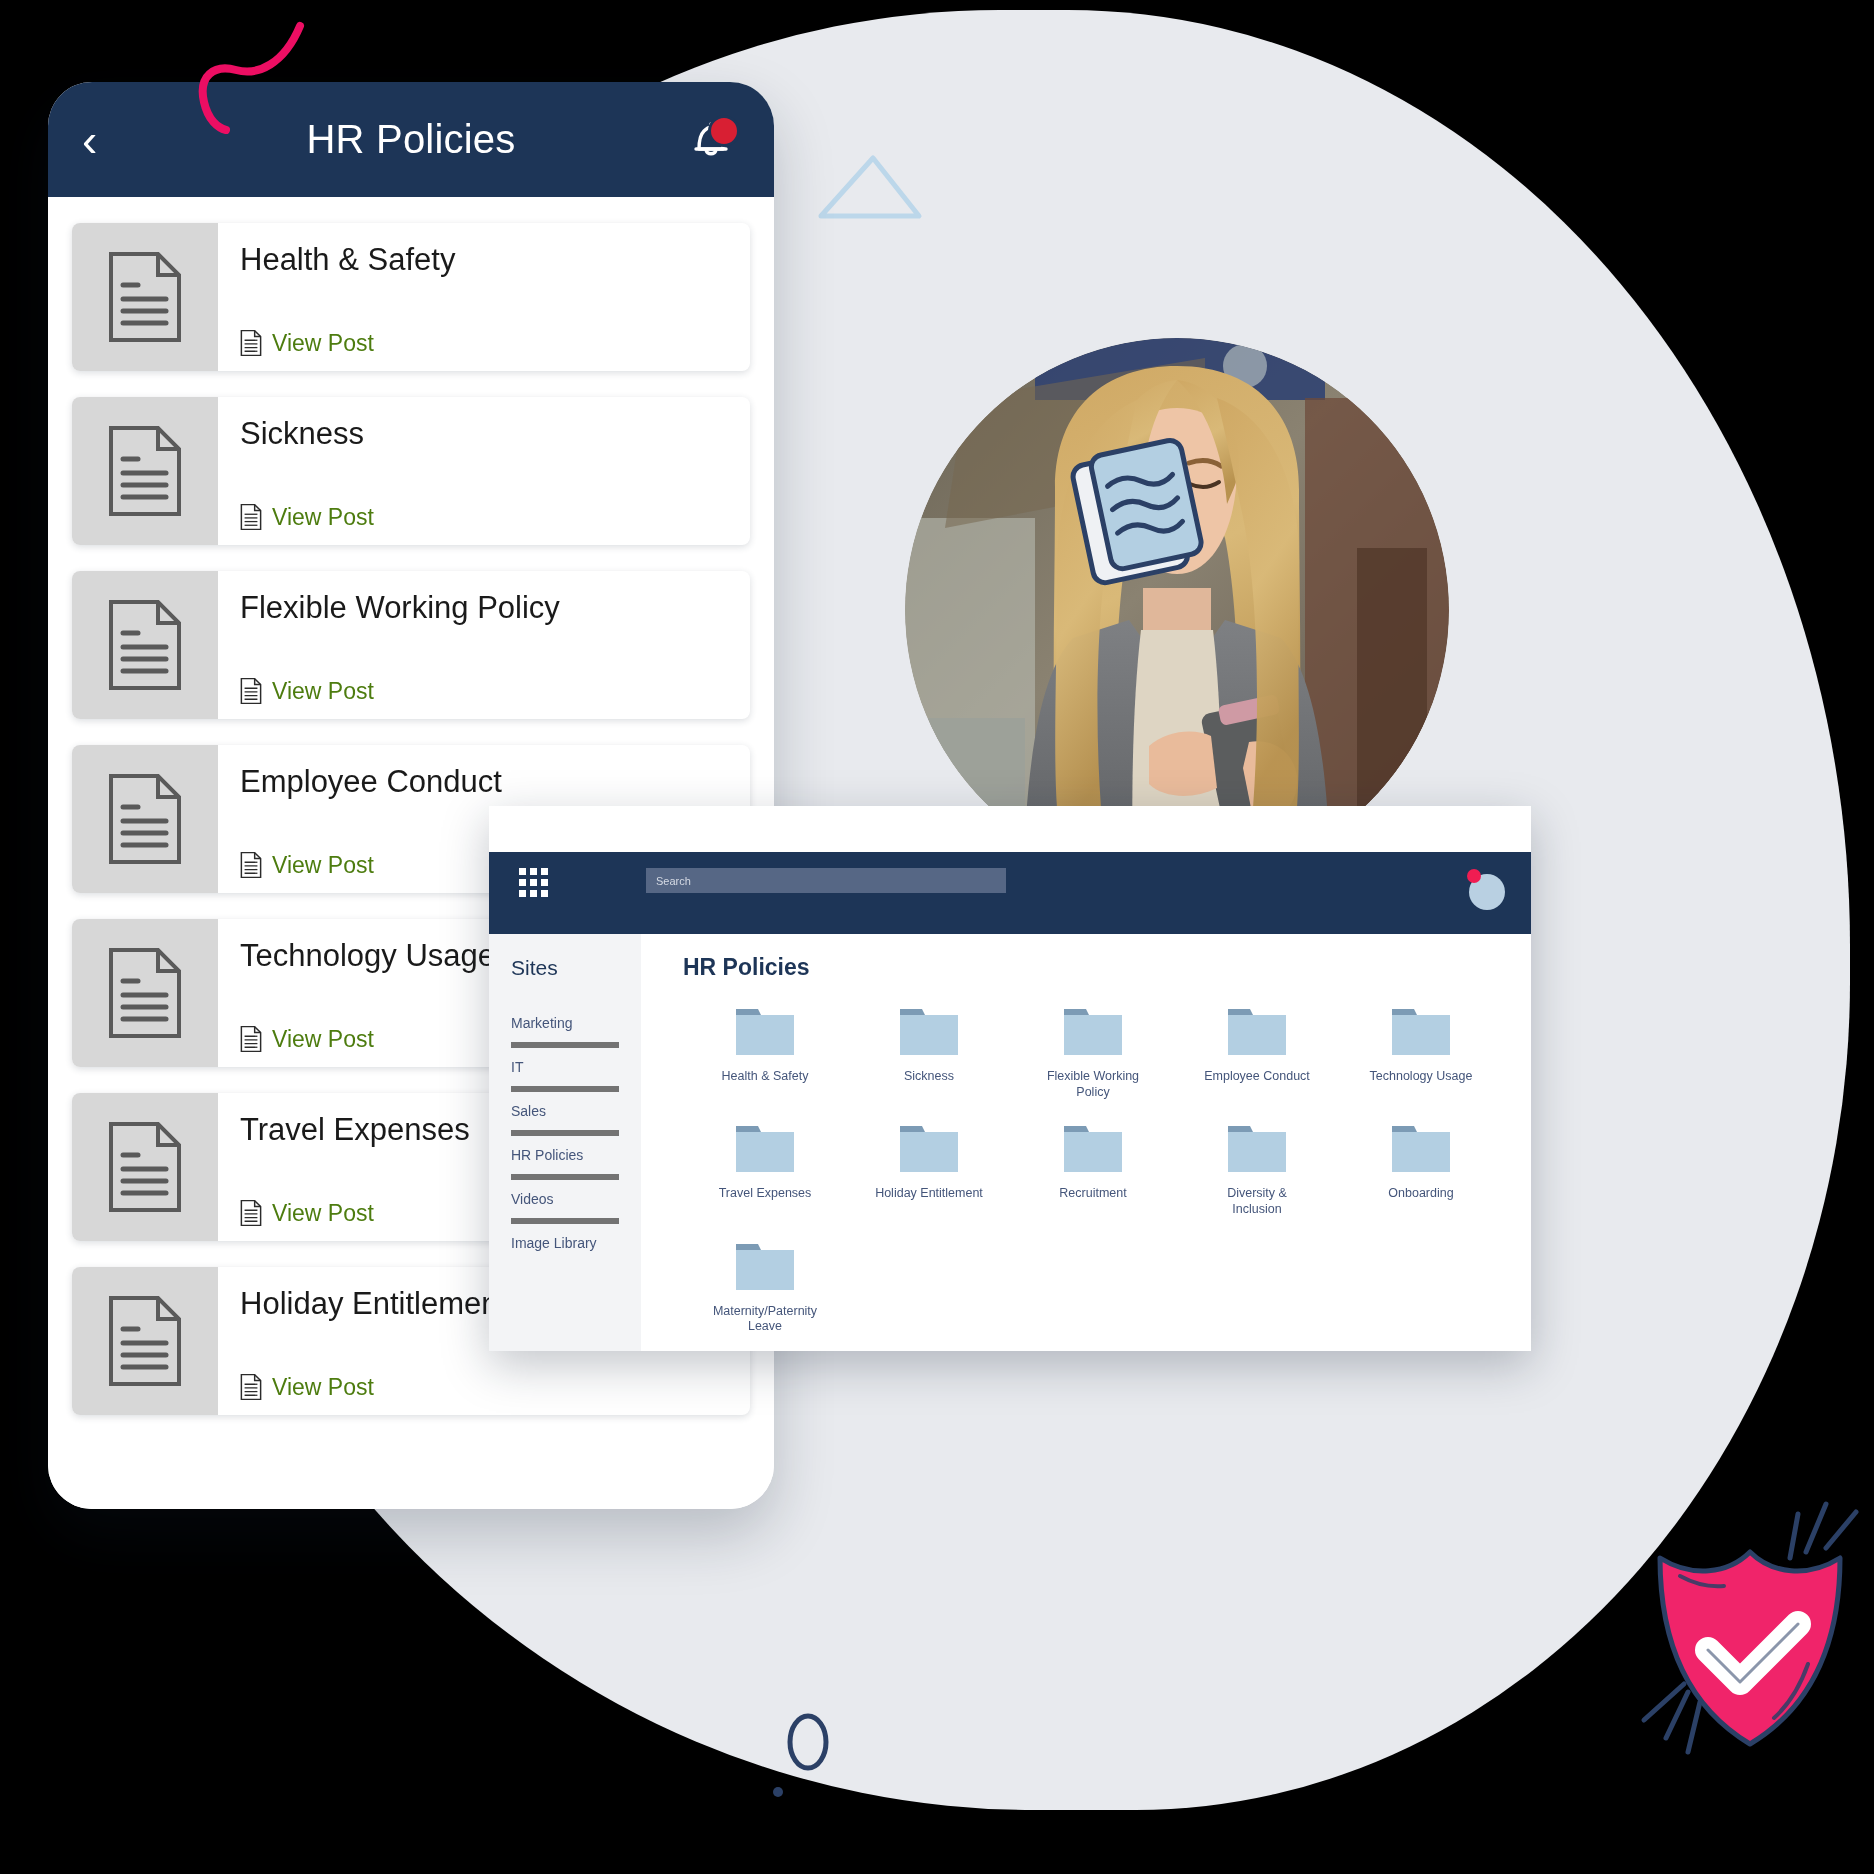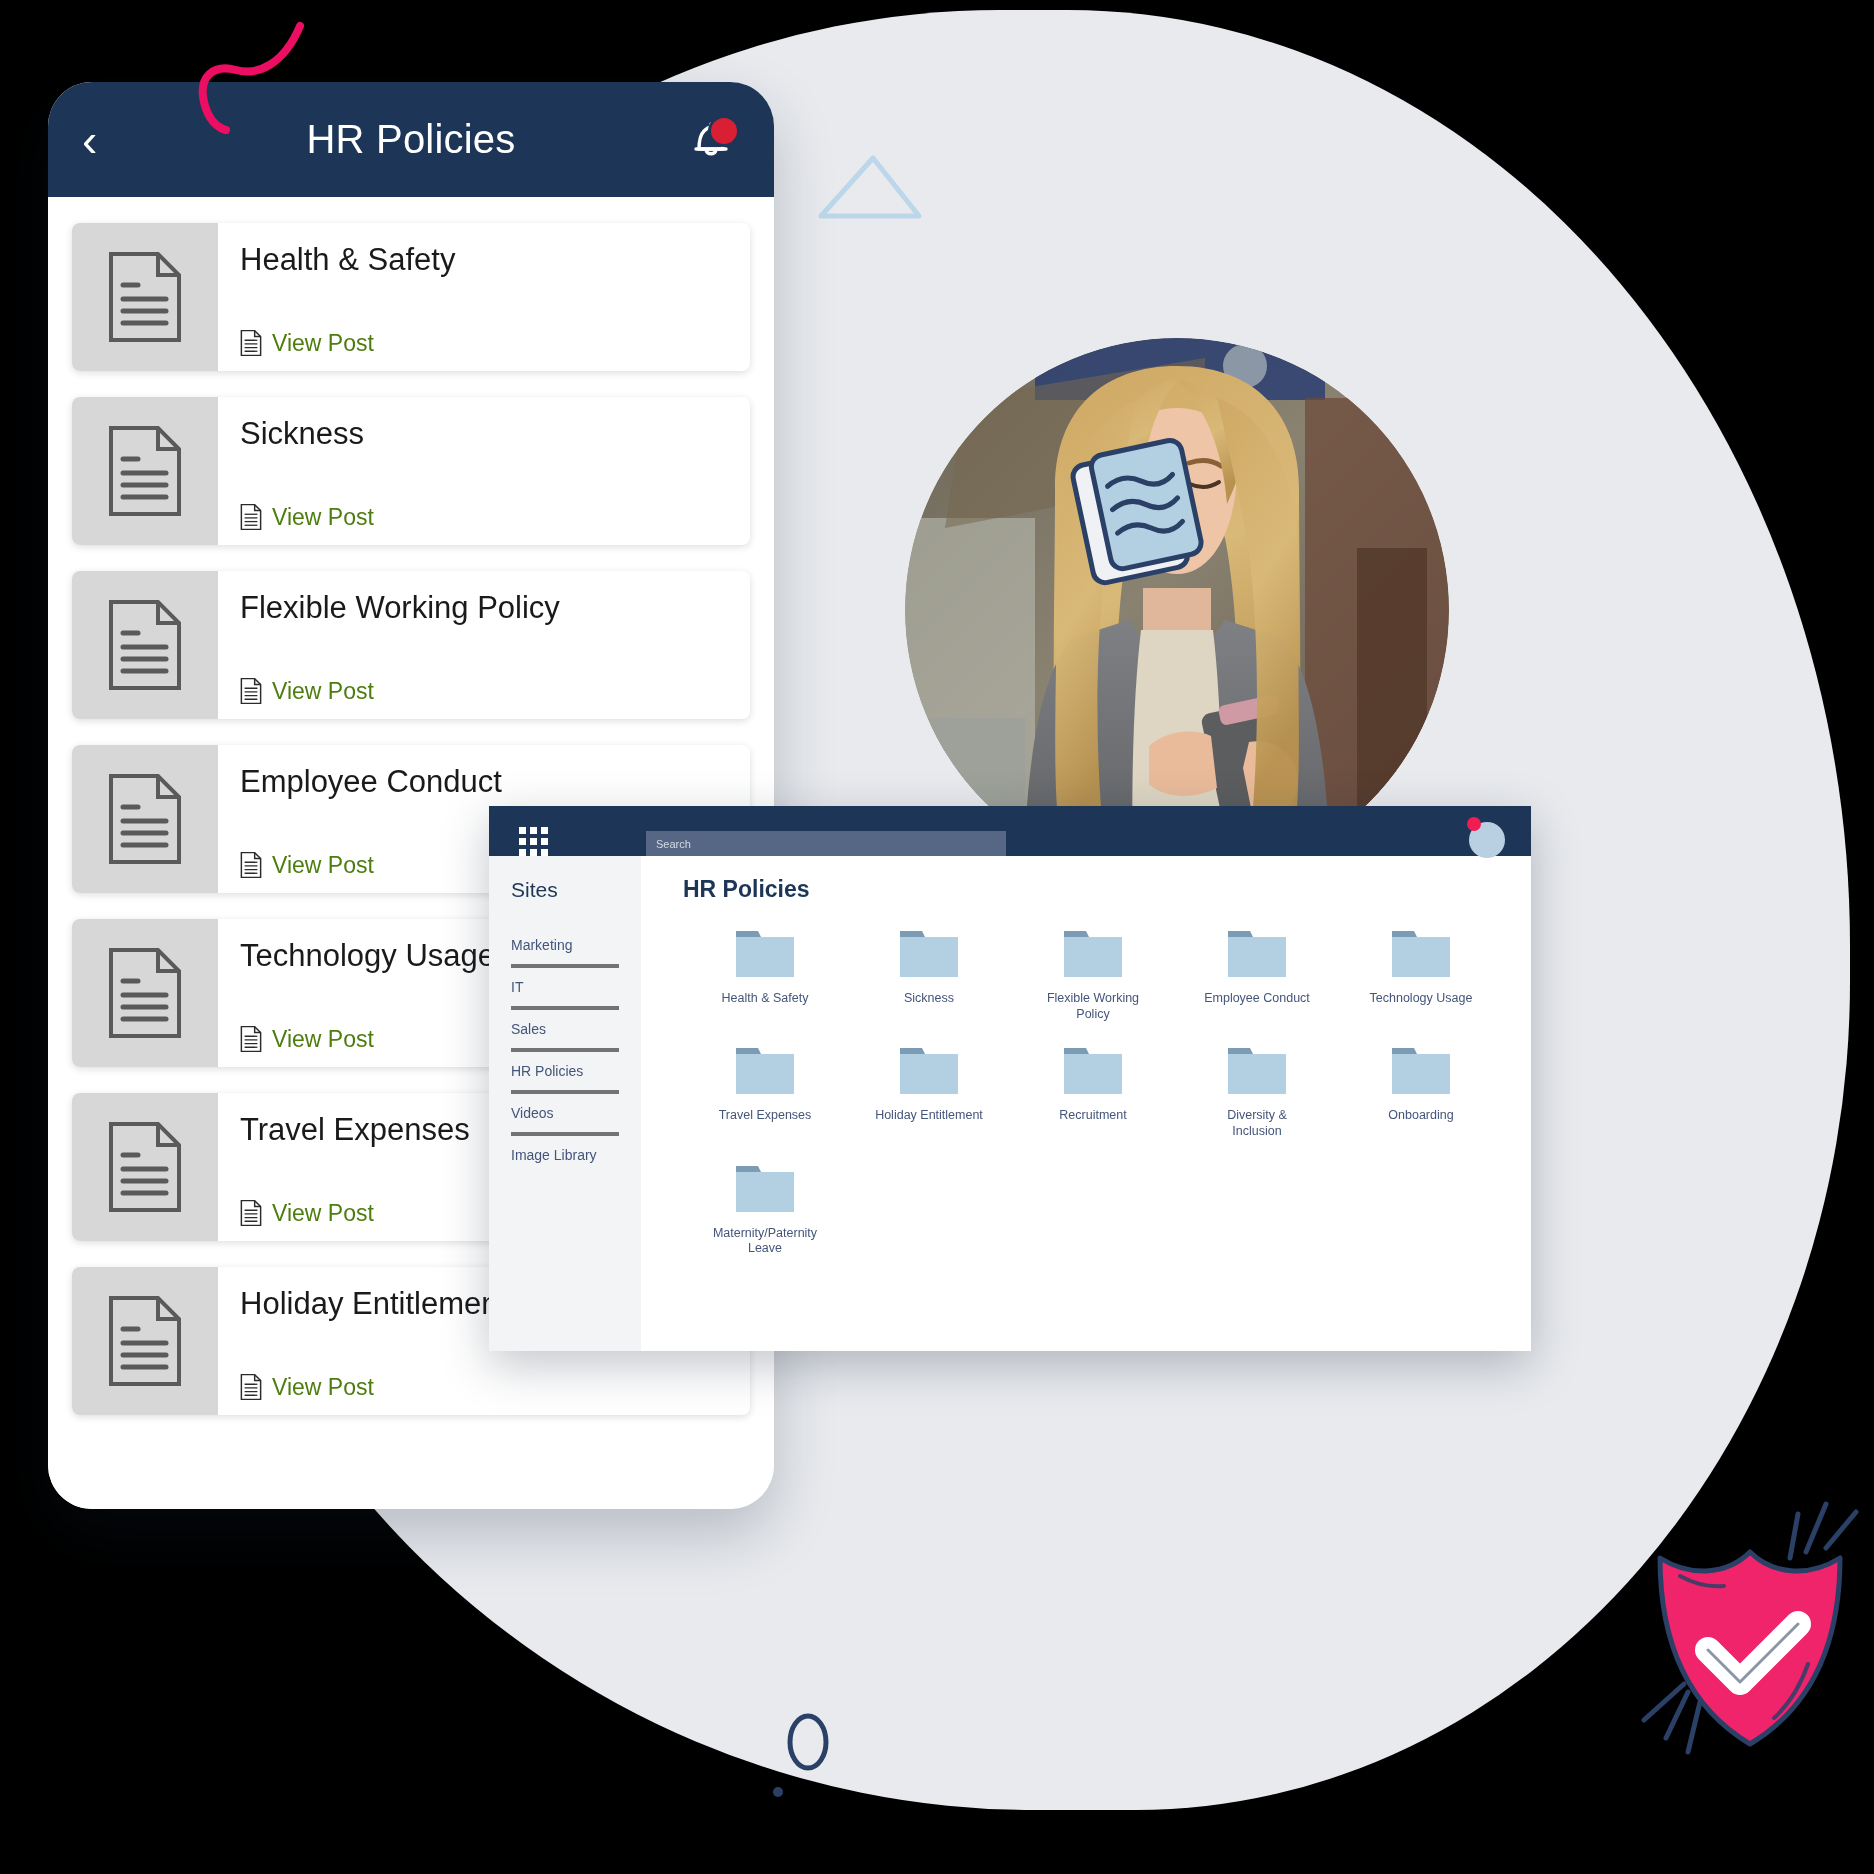--- a/index.html
+++ b/index.html
@@ -159,23 +159,24 @@
     background: #ffffff;
     box-shadow: 0 14px 44px rgba(20,30,50,0.26);
     overflow: hidden;
     display: flex;
     flex-direction: column;
   }
   #desktop-header {
     height: 50px;
     background: #1d3557;
     display: flex;
-    align-items: flex-end;
-    padding: 0 14px;
+    align-items: flex-start;
+    padding: 16px 14px;
     position: relative;
+    margin-top: 46px;
   }
   #waffle {
     display: grid;
     grid-template-columns: repeat(3, 7px);
     grid-template-rows: repeat(3, 7px);
     gap: 4px;
     margin-left: 16px;
     cursor: pointer;
   }
   #waffle i { background: #ffffff; display: block; width: 7px; height: 7px; }
@@ -224,21 +225,21 @@
   #sidebar-title {
     font-size: 21px;
     font-weight: normal;
     color: #1d3557;
     margin-bottom: 24px;
   }
   .sidebar-item {
     font-size: 14px;
     color: #44557a;
     padding: 11px 0;
-    border-bottom: 4px solid #737373;
+    border-bottom: 6px solid #737373;
     cursor: pointer;
   }
   .sidebar-item:last-child { border-bottom: none; }
 
   #content {
     flex: 1;
     background: #ffffff;
     padding: 20px 28px 0 42px;
     box-sizing: border-box;
     overflow: hidden;

